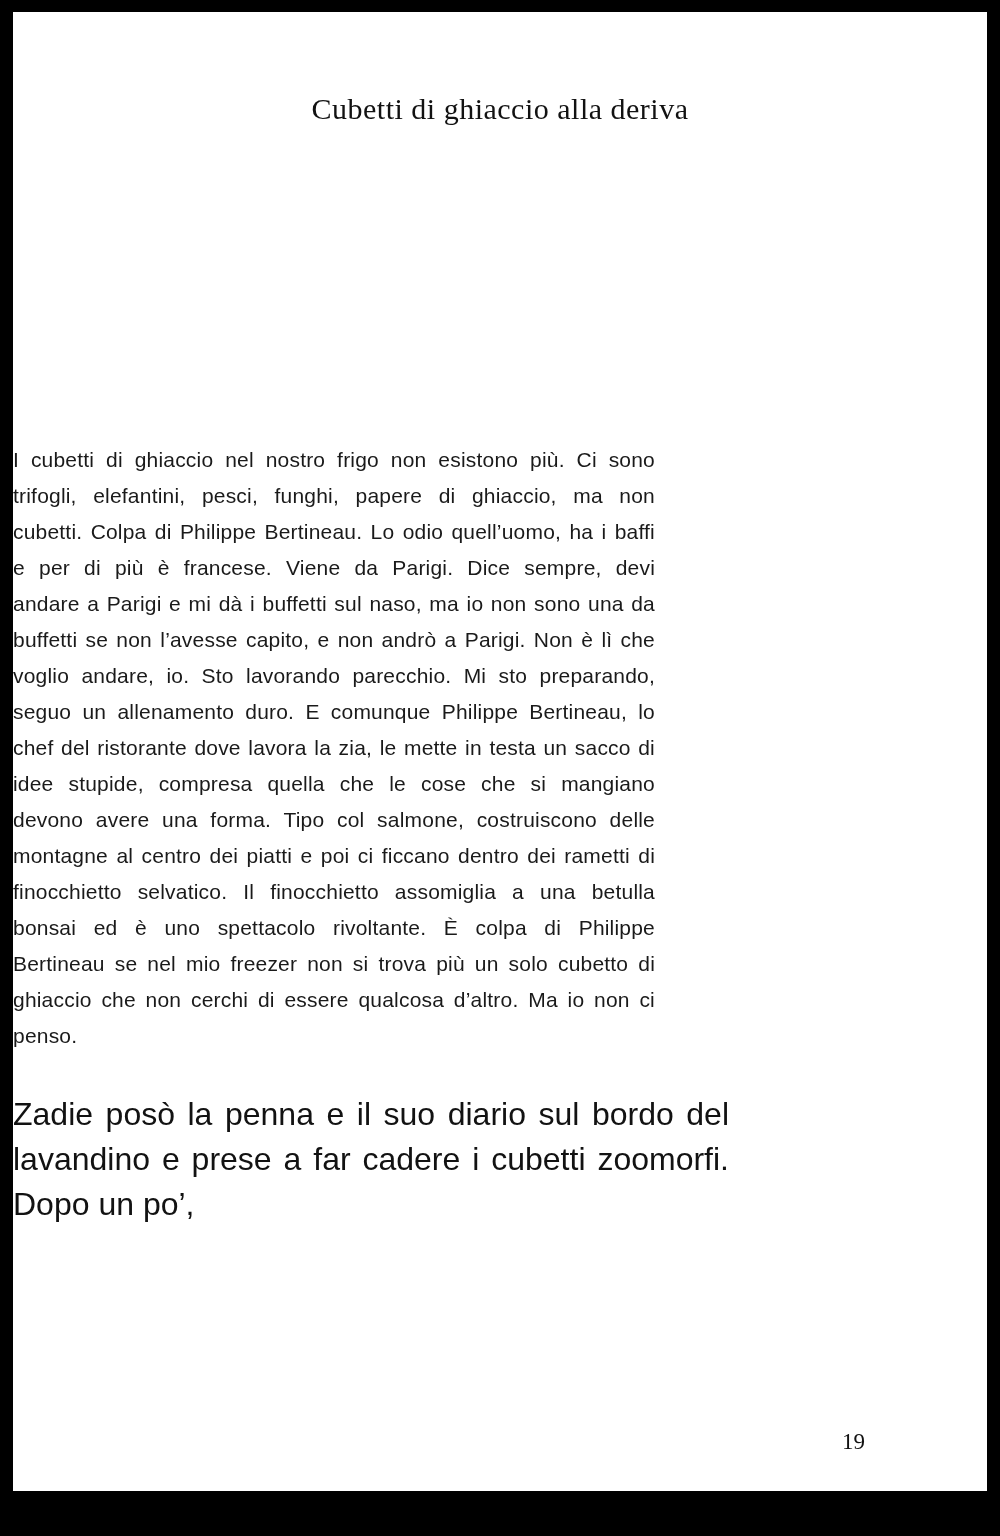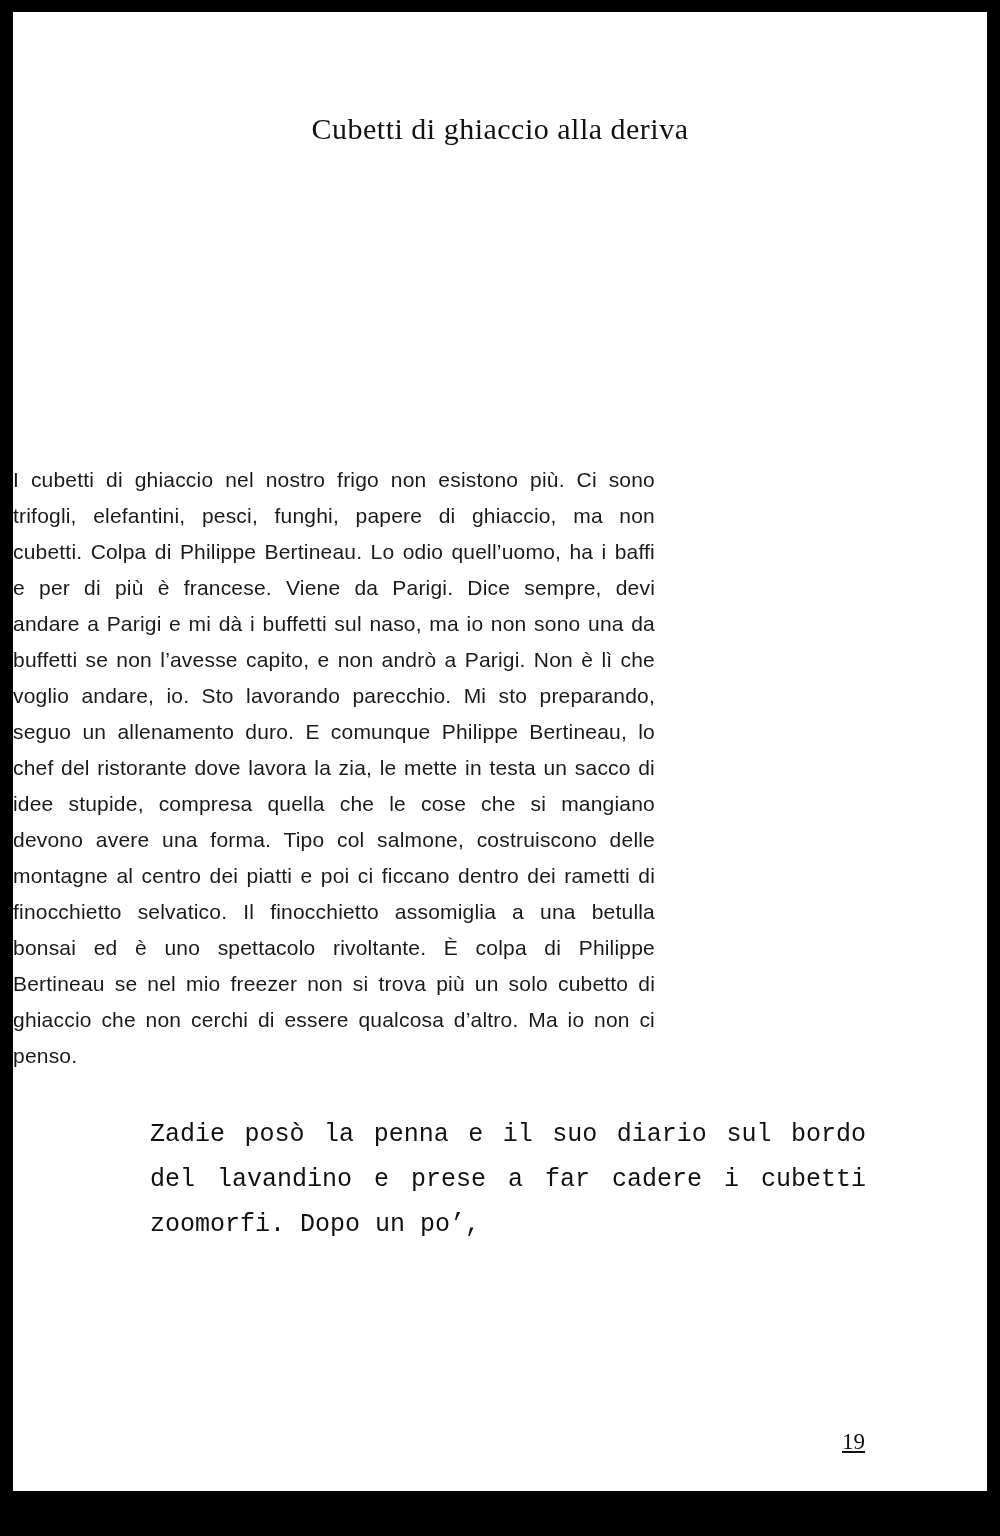--- a/index.html
+++ b/index.html
@@ -14,57 +14,55 @@
     position: absolute;
     top: 12px;
     left: 13px;
     right: 13px;
     bottom: 45px;
     background: #ffffff;
     color: #111111;
   }
   .chapter-title {
     margin: 0;
-    padding-top: 100px;
+    padding-top: 80px;
     text-align: center;
     font-family: "Liberation Serif", "DejaVu Serif", serif;
     font-weight: 400;
     font-size: 30px;
     letter-spacing: 0.5px;
     color: #121212;
   }
   .diary-block {
     margin-top: 316px;
     width: 642px;
     font-family: "Liberation Sans", "DejaVu Sans", sans-serif;
     font-size: 21px;
     line-height: 36px;
     text-align: justify;
     color: #1a1a1a;
     letter-spacing: 0.2px;
     word-spacing: 1.5px;
   }
   .narrative-block {
     margin-top: 38px;
-    margin-left: 137px;
     width: 716px;
-    font-family: Liberation Mono, monospace;
-    font-size: 25px;
+    font-family: Liberation Sans, sans-serif;
+    font-size: 32px;
     line-height: 45px;
     text-align: justify;
     color: #121212;
   }
   .page-number {
     position: absolute;
     right: 122px;
     bottom: 36px;
     font-family: "Liberation Serif", "DejaVu Serif", serif;
     font-size: 23px;
     color: #121212;
-    text-decoration: underline;
   }
 </style>
 </head>
 <body>
 
 <div class="book-page">
 
   <h1 class="chapter-title">Cubetti di ghiaccio alla deriva</h1>
 
   <div class="diary-block">I cubetti di ghiaccio nel nostro frigo non esistono più. Ci sono trifogli, elefantini, pesci, funghi, papere di ghiaccio, ma non cubetti. Colpa di Philippe Bertineau. Lo odio quell’uomo, ha i baffi e per di più è francese. Viene da Parigi. Dice sempre, devi andare a Parigi e mi dà i buffetti sul naso, ma io non sono una da buffetti se non l’avesse capito, e non andrò a Parigi. Non è lì che voglio andare, io. Sto lavorando parecchio. Mi sto preparando, seguo un allenamento duro. E comunque Philippe Bertineau, lo chef del ristorante dove lavora la zia, le mette in testa un sacco di idee stupide, compresa quella che le cose che si mangiano devono avere una forma. Tipo col salmone, costruiscono delle montagne al centro dei piatti e poi ci ficcano dentro dei rametti di finocchietto selvatico. Il finocchietto assomiglia a una betulla bonsai ed è uno spettacolo rivoltante. È colpa di Philippe Bertineau se nel mio freezer non si trova più un solo cubetto di ghiaccio che non cerchi di essere qualcosa d’altro. Ma io non ci penso.</div>

